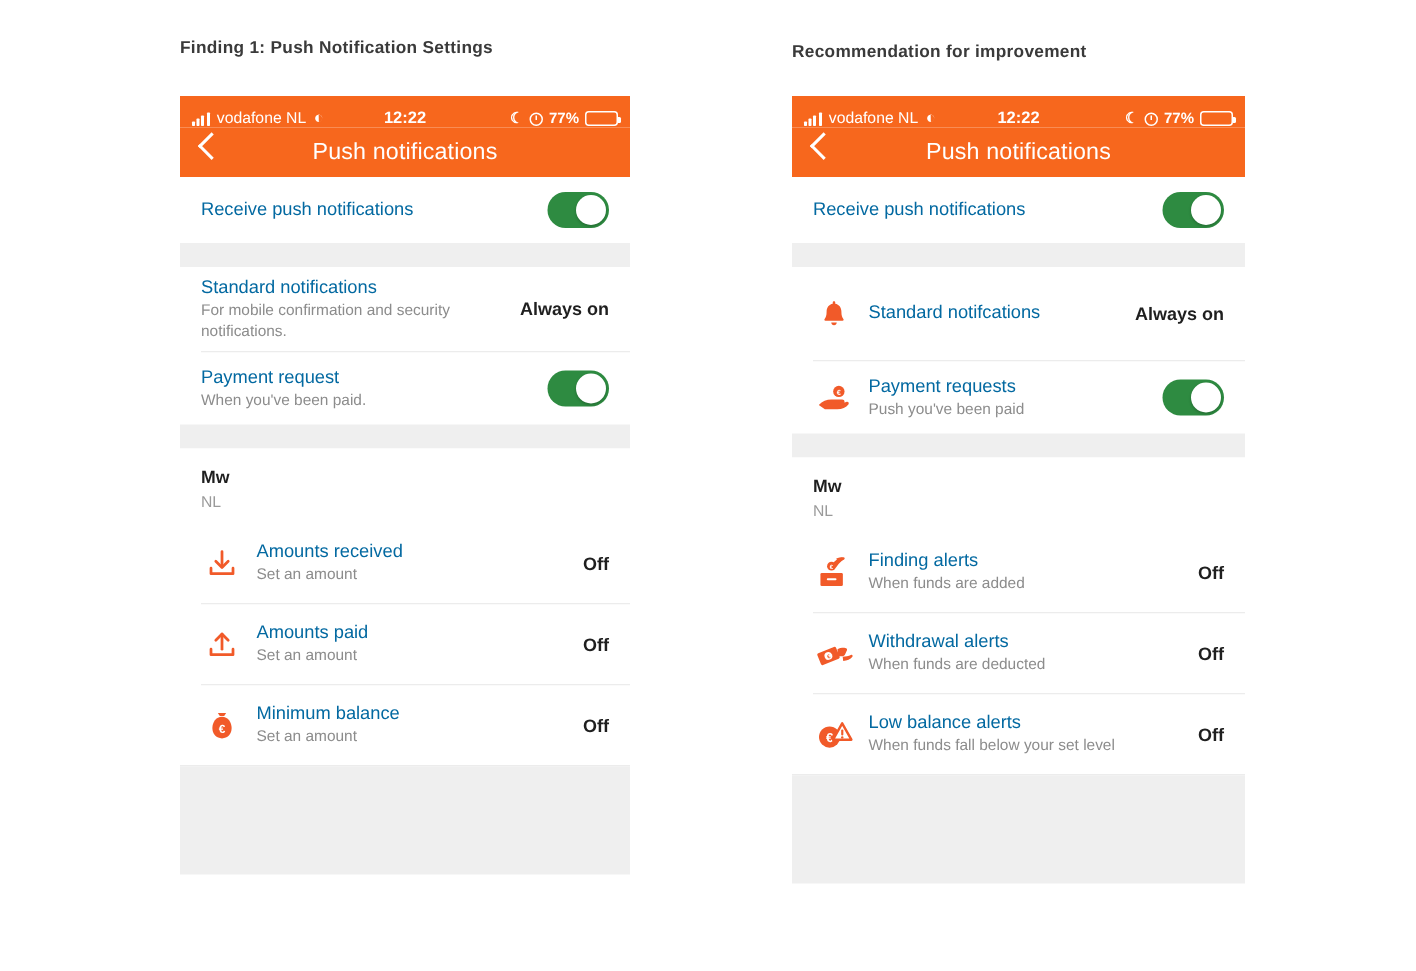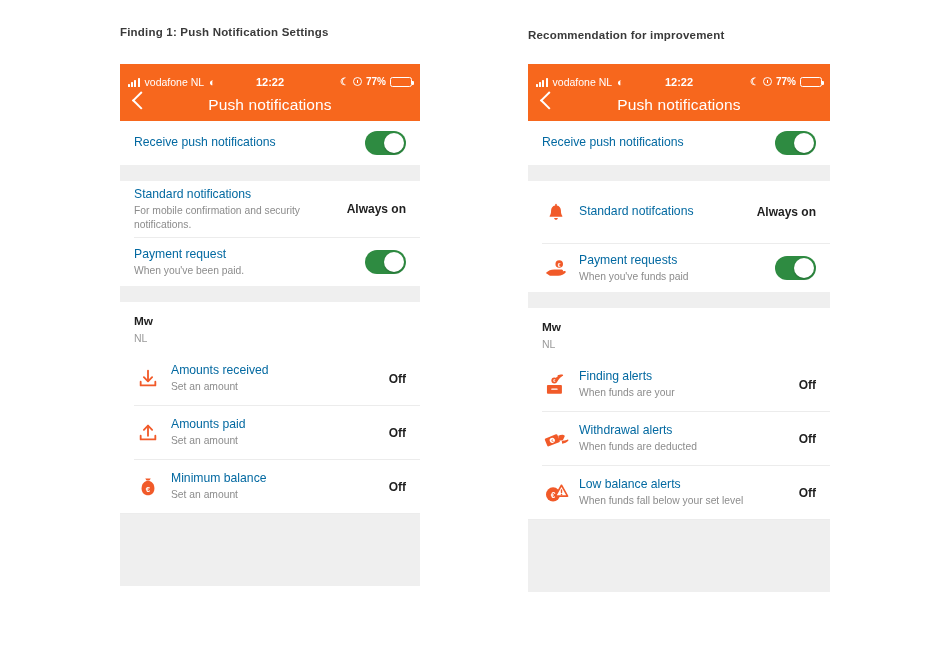--- a/index.html
+++ b/index.html
@@ -36,22 +36,22 @@
   }
   #phone-left  { left: 120px; top: 64px; width: 300px; height: 537px; }
   #phone-right { left: 528px; top: 64px; width: 302px; height: 537px; }
 
   
   .statusbar {
     height: 21px;
     background: #f7671d;
     color: #ffffff;
     display: flex;
-    align-items: flex-start;
-    padding: 12px 8px;
+    align-items: flex-end;
+    padding: 0 8px;
     font-size: 10.5px;
     font-weight: bold;
     box-sizing: border-box;
     position: relative;
   }
   .sb-left { display: flex; align-items: center; gap: 5px; }
   .signal-bars { display: flex; align-items: flex-end; gap: 1.2px; height: 9px; }
   .signal-bars i { display: block; width: 2px; background: #fff; border-radius: .5px; }
   .signal-bars i:nth-child(1){ height: 3px; }
   .signal-bars i:nth-child(2){ height: 5px; }
@@ -356,21 +356,21 @@
     <div class="row" style="height:48px">
       <div class="row-icon">
         <svg width="24" height="20" viewBox="0 0 26 20">
           <circle cx="16.5" cy="5.6" r="4.1" fill="#f15a29"></circle>
           <text x="16.5" y="8.4" font-family="'Liberation Sans',sans-serif" font-size="5.4" font-weight="bold" fill="#ffffff" text-anchor="middle">€</text>
           <path d="M2 15.4c2.6-2.8 5.6-3.9 9.2-3.9h7.6c1.1 0 1.8.7 1.8 1.5s-.7 1.5-1.8 1.5h-4.4c2.5 0 5.2-.2 7.4-1.2 1.3-.6 2.4.6 1.6 1.7-1.6 2.2-4.6 3.4-8 3.4H6.4z" fill="#f15a29"></path>
         </svg>
       </div>
       <div class="row-text">
         <div class="row-title">Payment requests</div>
-        <div class="row-sub">When you've funds paid</div>
+        <div class="row-sub">Push you've been paid</div>
       </div>
       <div class="toggle">
           <span class="knob"></span>
         </div>
     </div>
 
     <div class="gap" style="height:16px"></div>
 
     <div class="acct">
       <div class="acct-name">Mw</div>
@@ -383,21 +383,21 @@
           <circle cx="11.2" cy="7.6" r="3.2" fill="#f15a29"></circle>
           <text x="11.2" y="9.7" font-family="'Liberation Sans',sans-serif" font-size="4.3" font-weight="bold" fill="#ffffff" text-anchor="middle">€</text>
           <path d="M12.4 5.4c1.4-1.9 3.4-3.3 5.8-4 1.2-.35 2 .9 1.1 1.7-1.3 1.1-2.3 2-3 3l-2.1 2.8z" fill="#f15a29"></path>
           <path d="M14.6 2.1c1.8-.7 3.6-1 5.2-.9 1.1.05 1.3 1.3.3 1.7-1.5.55-2.8 1.1-3.9 1.8z" fill="#f15a29"></path>
           <rect x="3.2" y="12.6" width="16.2" height="9.4" rx="1" fill="#f15a29"></rect>
           <rect x="7.8" y="16.3" width="7" height="1.5" rx=".7" fill="#ffffff"></rect>
         </svg>
       </div>
       <div class="row-text">
         <div class="row-title">Finding alerts</div>
-        <div class="row-sub">When funds are your</div>
+        <div class="row-sub">When funds are added</div>
       </div>
       <div class="row-value">Off</div>
     </div>
 
     <div class="divider"></div>
 
     <div class="row" style="height:53px">
       <div class="row-icon">
         <svg width="25" height="22" viewBox="0 0 27 22">
           <g transform="rotate(-22 13 11)">

